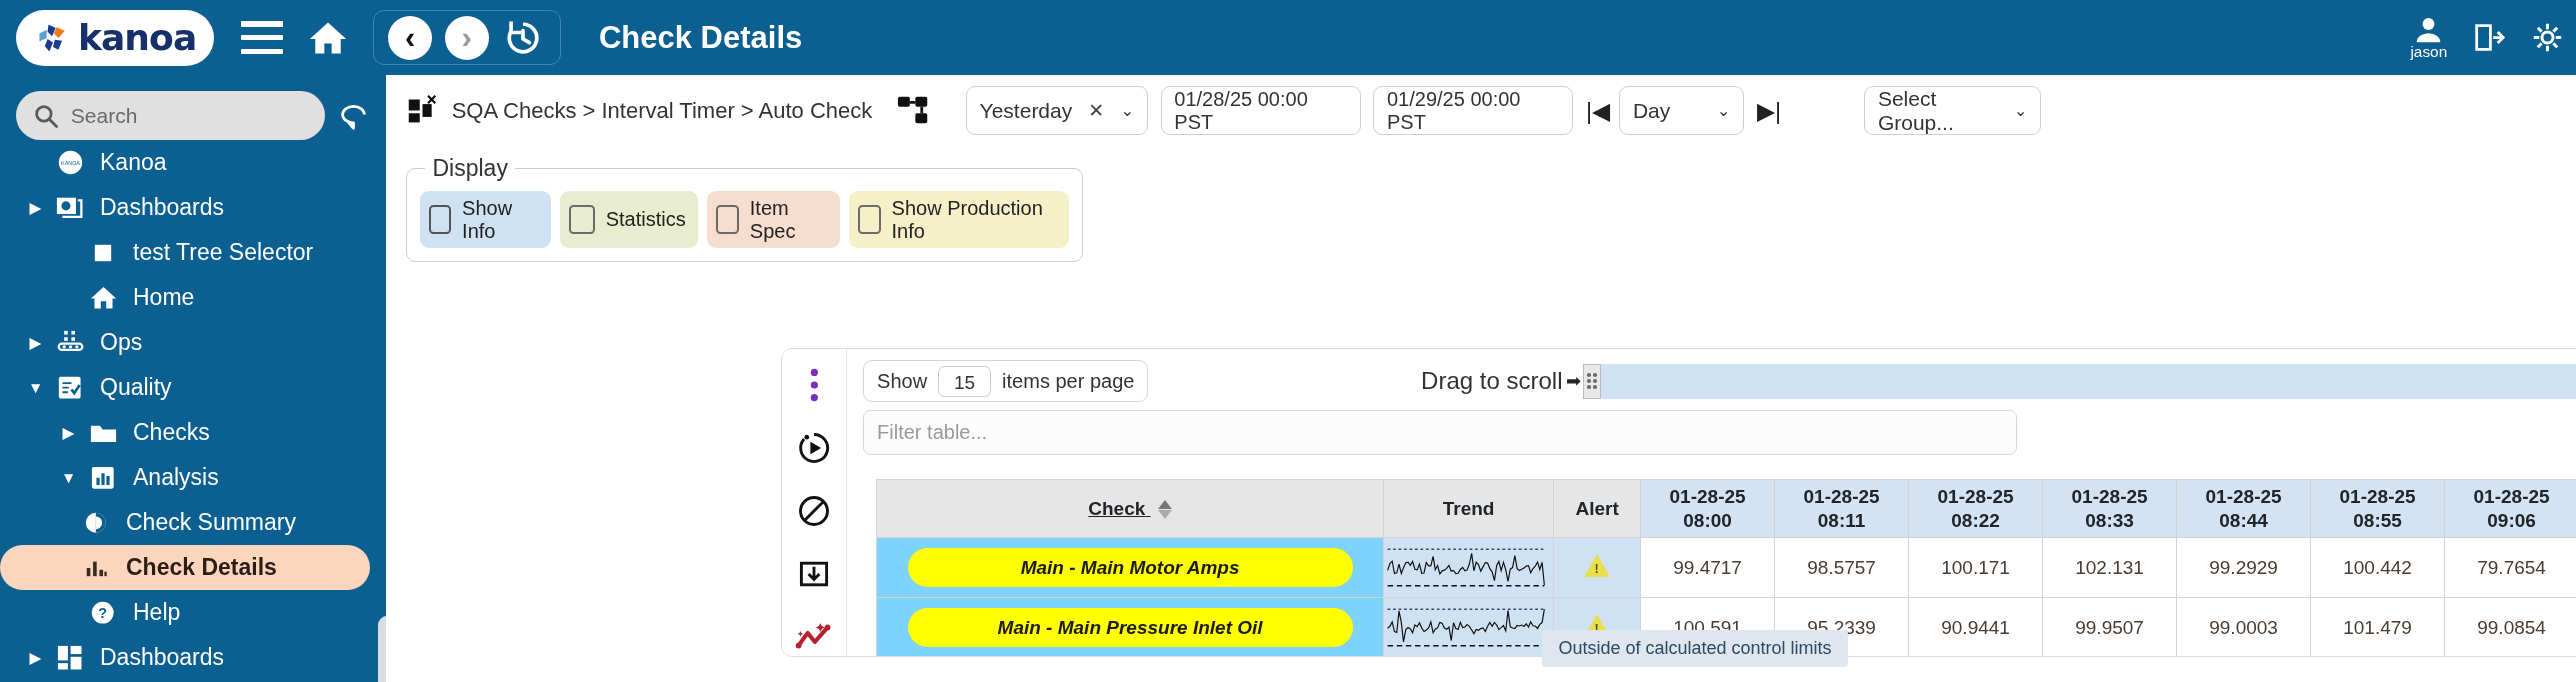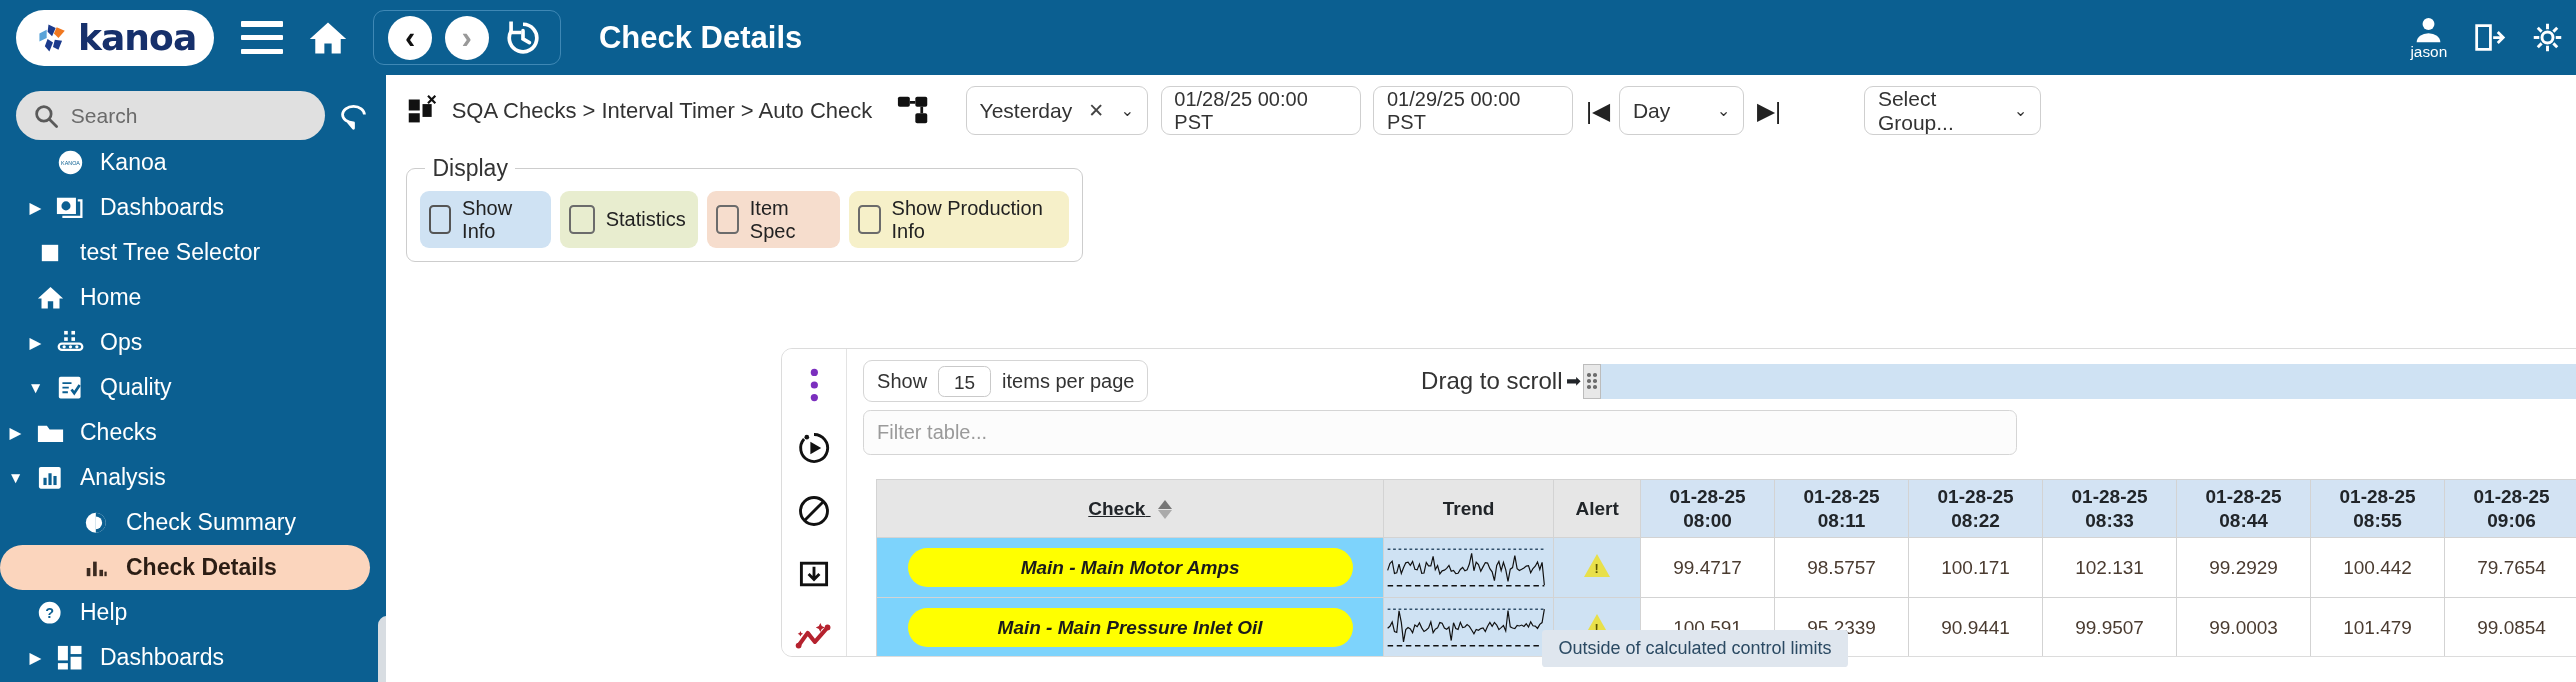--- a/index.html
+++ b/index.html
@@ -48,21 +48,21 @@
   .search-ph{ color:#6a6a6a; font-size:21px;}
   .nav-item{
     display:flex; align-items:center; height:45px; color:#fff; font-size:23px; cursor:pointer;
     position:relative;
   }
   .nav-item .caret{ width:31px; display:flex; justify-content:center; align-items:center; flex:0 0 31px;}
   .nav-item .ico{ width:38px; height:31px; display:flex; align-items:center; justify-content:center; flex:0 0 38px; margin-right:11px;}
   .nav-item.active{ background:#fbd5bd; color:#3a2a20; font-weight:bold; border-radius:23.6px; margin-right:16.4px;}
   .nav-item.active .lbl{ color:#2b1d14;}
   .lvl0{ padding-left:20px;}
-  .lvl1{ }
+  .lvl1{ padding-left:53px;}
   .lvl2{ padding-left:46px;}
   .collapse-tab{
     position:absolute; left:378px; top:541px; width:31px; height:84px;
     background:#d8dde2; border-radius:9px 0 0 9px; display:flex; align-items:center; justify-content:center;
     cursor:pointer; z-index:30; font-size:22px; color:#444;
   }
   
   .main{ position:absolute; left:386px; top:75px; width:2190px; height:608px; background:#fff; }
   .ctrl-row{ display:flex; align-items:center; height:71px; padding-left:20px; gap:0; }
   .bc-icon{ width:33px; height:33px; position:relative; margin-right:12.7px;}

